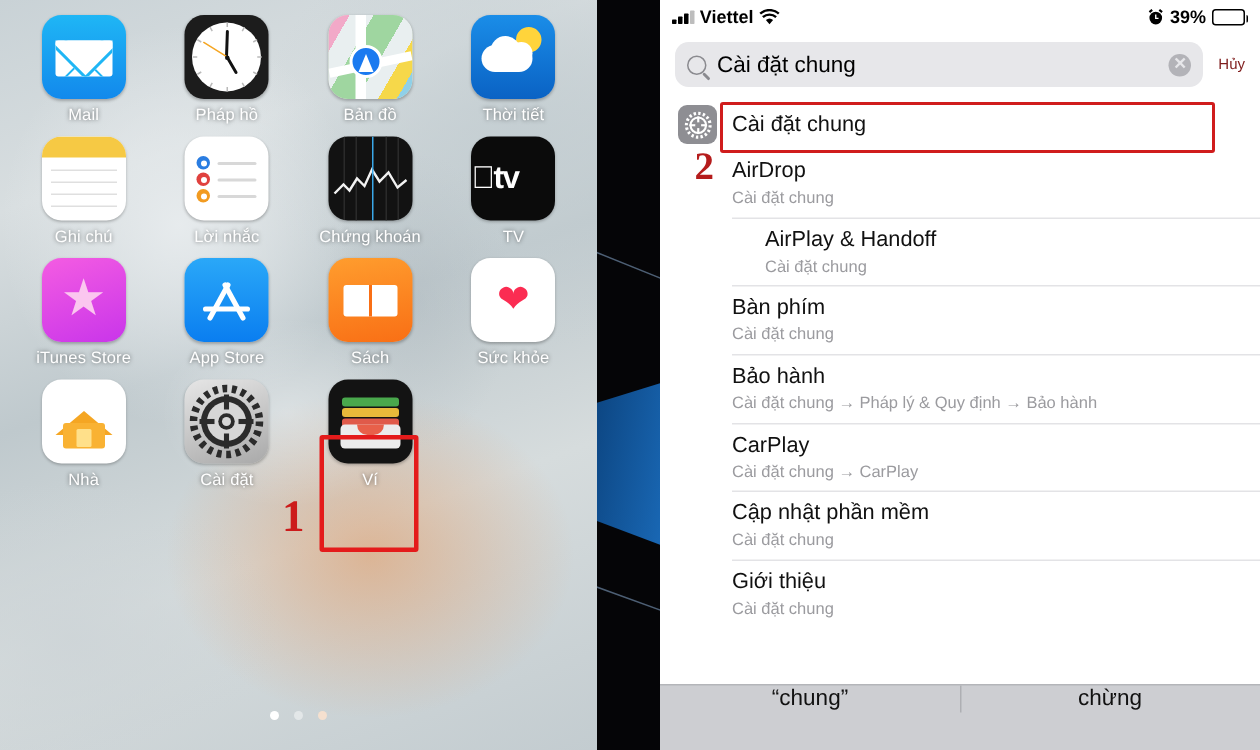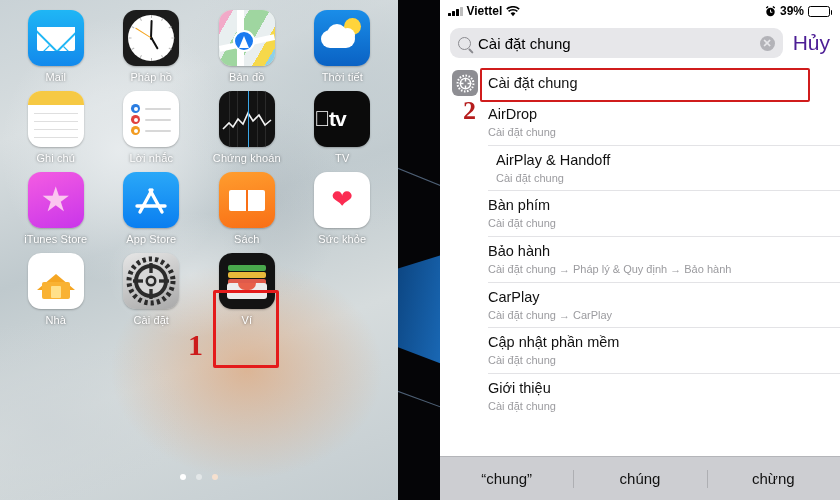--- a/index.html
+++ b/index.html
@@ -190,38 +190,38 @@
     flex:1;display:flex;align-items:center;gap:7px;height:30px;
     background:#e7e7ea;border-radius:9px;padding:0 8px;
   }
   .searchbox .q{width:13px;height:13px;border:1.6px solid #8a8a8f;border-radius:50%;position:relative;flex:0 0 auto;}
   .searchbox .q::after{content:"";position:absolute;right:-4px;bottom:-3px;width:6px;height:1.7px;background:#8a8a8f;transform:rotate(45deg);border-radius:1px;}
   .searchbox .qtext{flex:1;font-size:15px;color:#000;}
   .clearbtn{
     width:15px;height:15px;border-radius:50%;background:#b3b3b8;color:#e7e7ea;
     font-size:11px;display:flex;align-items:center;justify-content:center;line-height:1;flex:0 0 auto;font-weight:700;
   }
-  .cancel{color:#4c1d95;font-size:21px;padding:0 2px;}
+  .cancel{color:#7f1d1d;font-size:10px;padding:0 2px;}
 
   .results{flex:1;overflow:hidden;position:relative;background:#fff;}
   .res-row{
     position:relative;display:flex;align-items:center;gap:10px;
     padding:5px 10px 5px 12px; min-height:34px;
   }
   .res-row .gear{
     width:26px;height:26px;border-radius:6px;background:#8e8e93;flex:0 0 auto;
     display:flex;align-items:center;justify-content:center;
   }
   .res-text{flex:1;display:flex;flex-direction:column;justify-content:center;}
   .res-title{font-size:14.5px;color:#111;line-height:1.3;}
   .res-sub{font-size:11px;color:#9b9b9f;line-height:1.35;margin-top:1px;}
   .divider{height:1px;background:#e3e3e6;margin-left:48px;}
 
   .suggestbar{
-    flex:0 0 44px;height:44px;background:#cdced2;display:flex;align-items:center;
+    flex:0 0 44px;height:44px;background:#cdced2;display:flex;align-items:flex-start;
     border-top:1px solid #b4b5b9;
   }
   .sug{
     flex:1;text-align:center;font-size:15px;color:#111;position:relative;
   }
   .sug + .sug::before{
     content:"";position:absolute;left:0;top:50%;transform:translateY(-50%);
     width:1px;height:18px;background:#aeafb3;
   }
 
@@ -518,21 +518,21 @@
       </div>
 
       <div class="res-row" style="padding-left:48px;">
         <div class="res-text">
           <div class="res-title">AirDrop</div>
           <div class="res-sub">Cài đặt chung</div>
         </div>
       </div>
       <div class="divider"></div>
 
-      <div class="res-row" style="padding-left:56px;">
+      <div class="res-row" style="padding-left:70px;">
         <div class="res-text">
           <div class="res-title">AirPlay &amp; Handoff</div>
           <div class="res-sub">Cài đặt chung</div>
         </div>
       </div>
       <div class="divider"></div>
 
       <div class="res-row" style="padding-left:48px;">
         <div class="res-text">
           <div class="res-title">Bàn phím</div>
@@ -571,18 +571,17 @@
           <div class="res-sub">Cài đặt chung</div>
         </div>
       </div>
 
       <div class="r-hl" style="left:40px; top:2px; width:330px; height:34px;"></div>
       <div class="r-num" style="left:23px; top:32px;">2</div>
     </div>
 
     <div class="suggestbar">
       <div class="sug">“chung”</div>
-      <div class="sug">chúng</div>
       <div class="sug">chừng</div>
     </div>
 
   </div>
 </div>
 
 </body></html>

